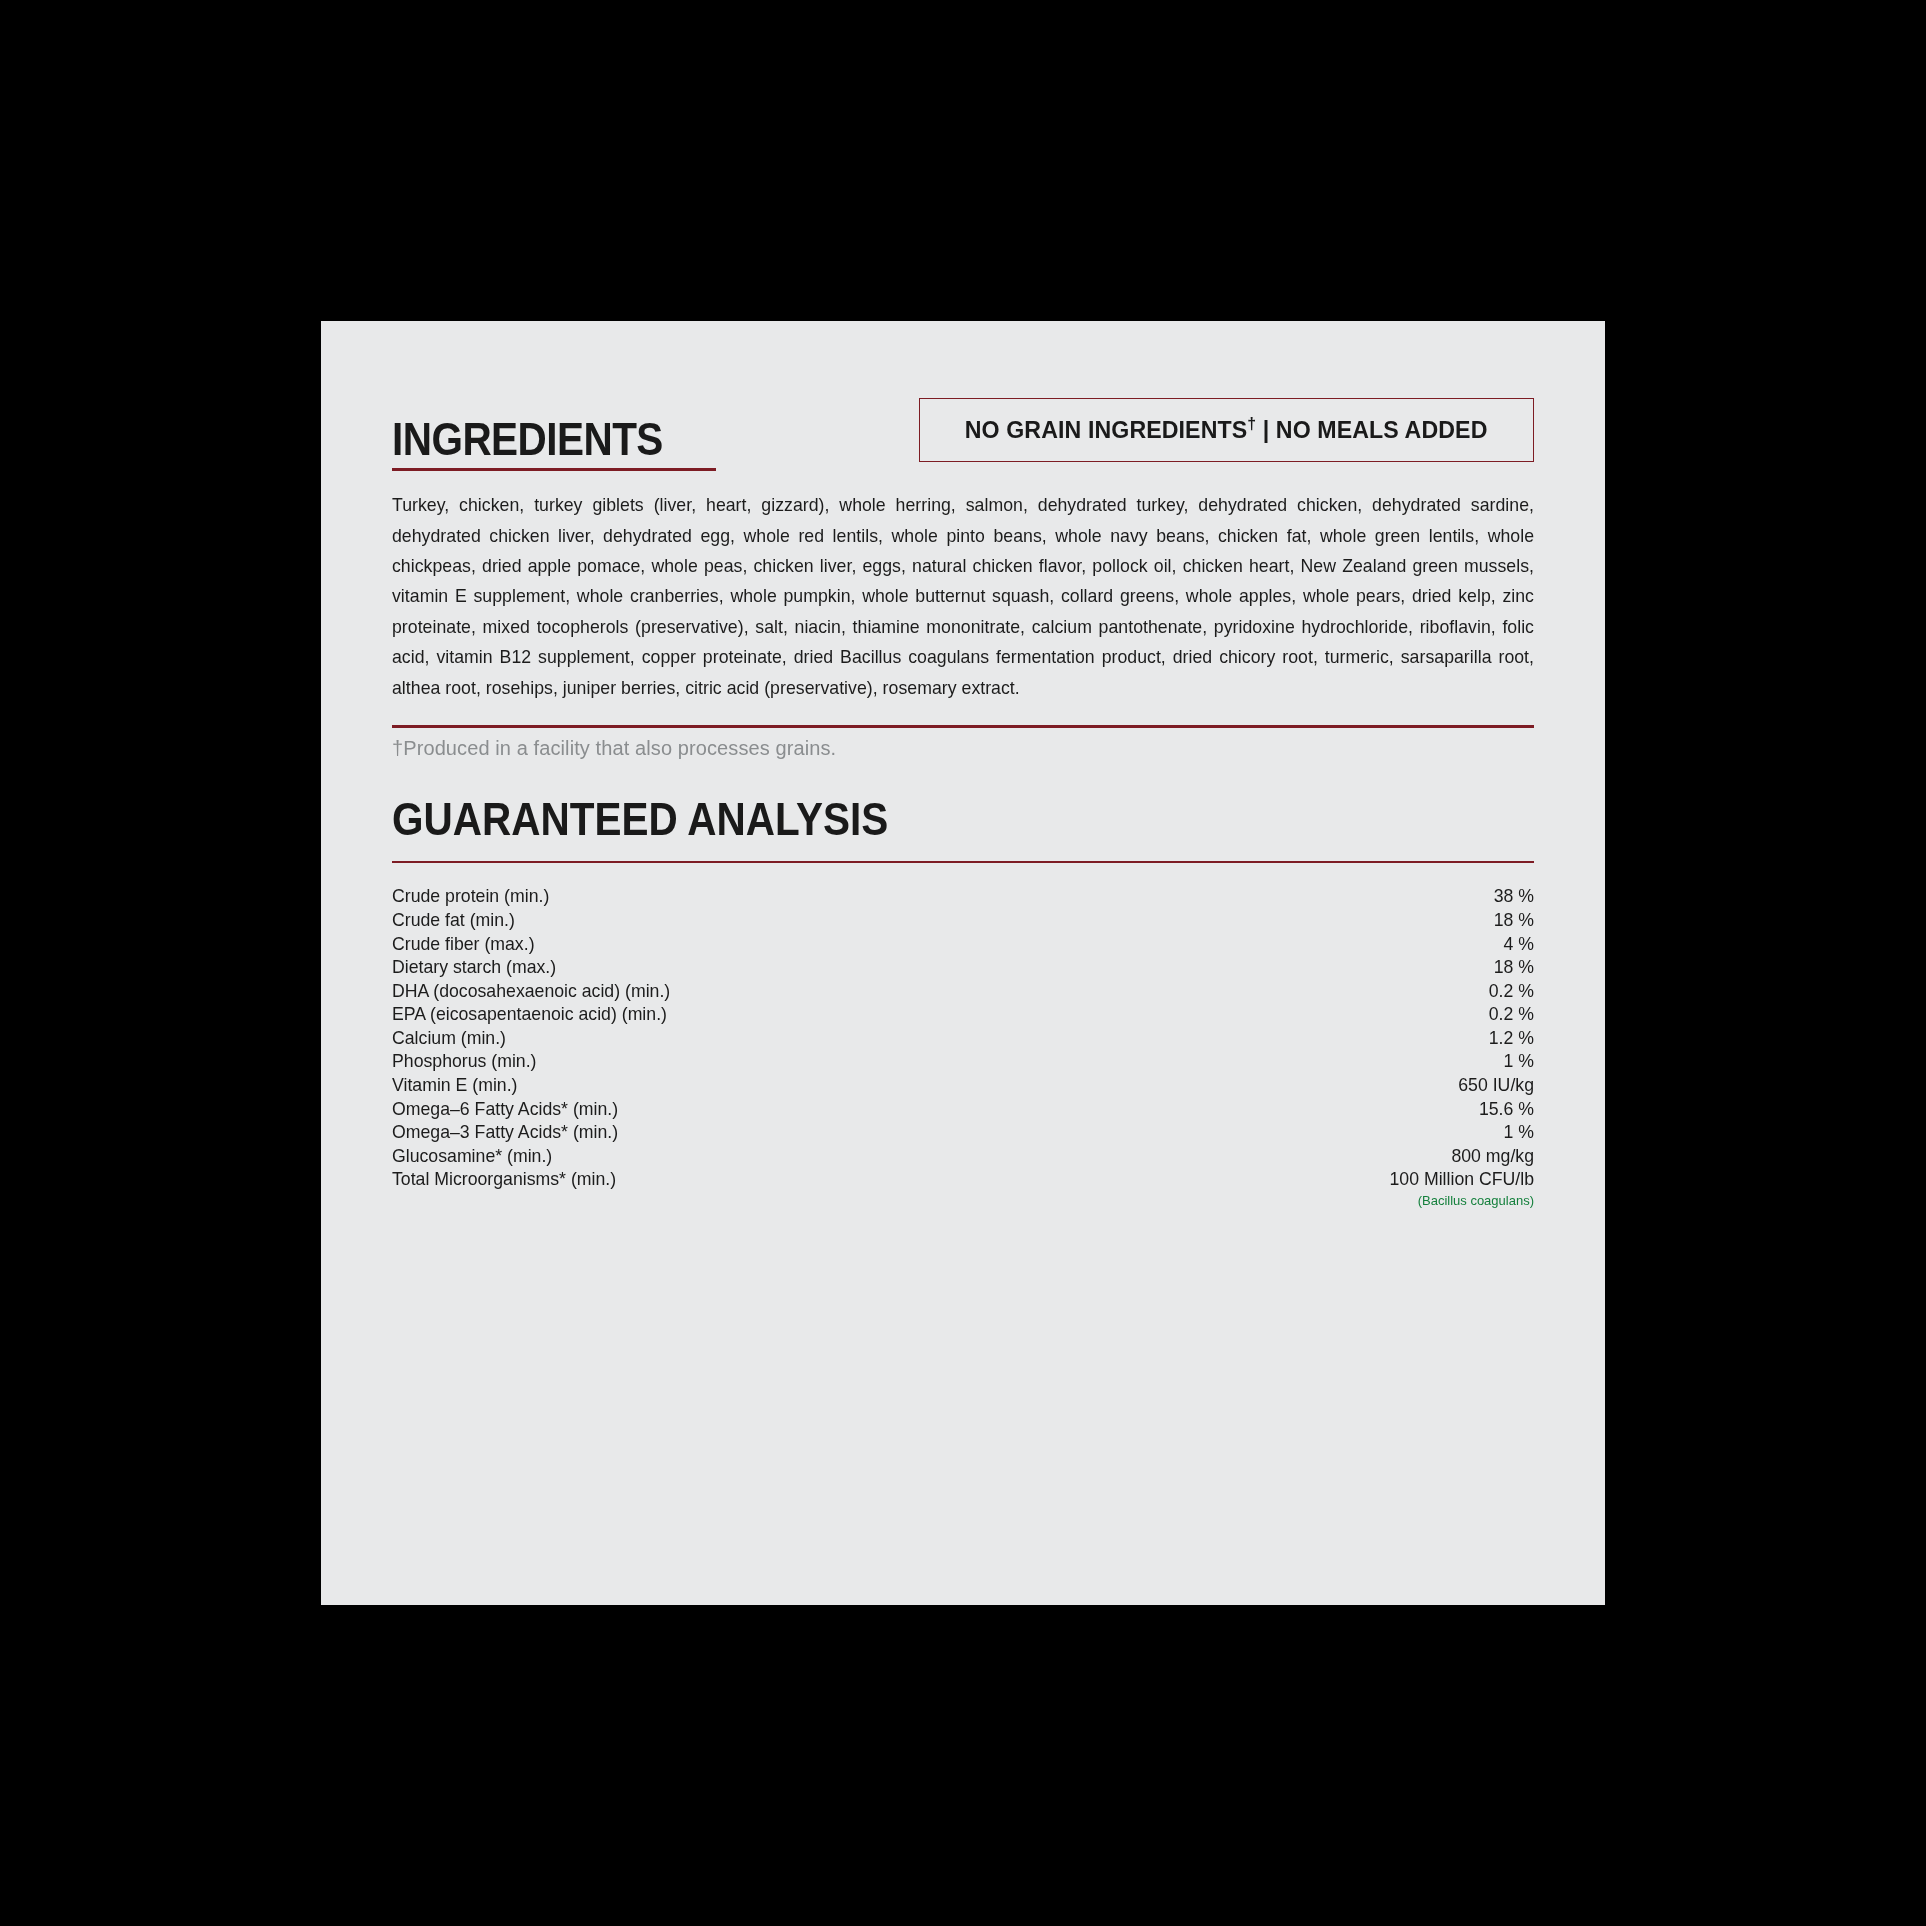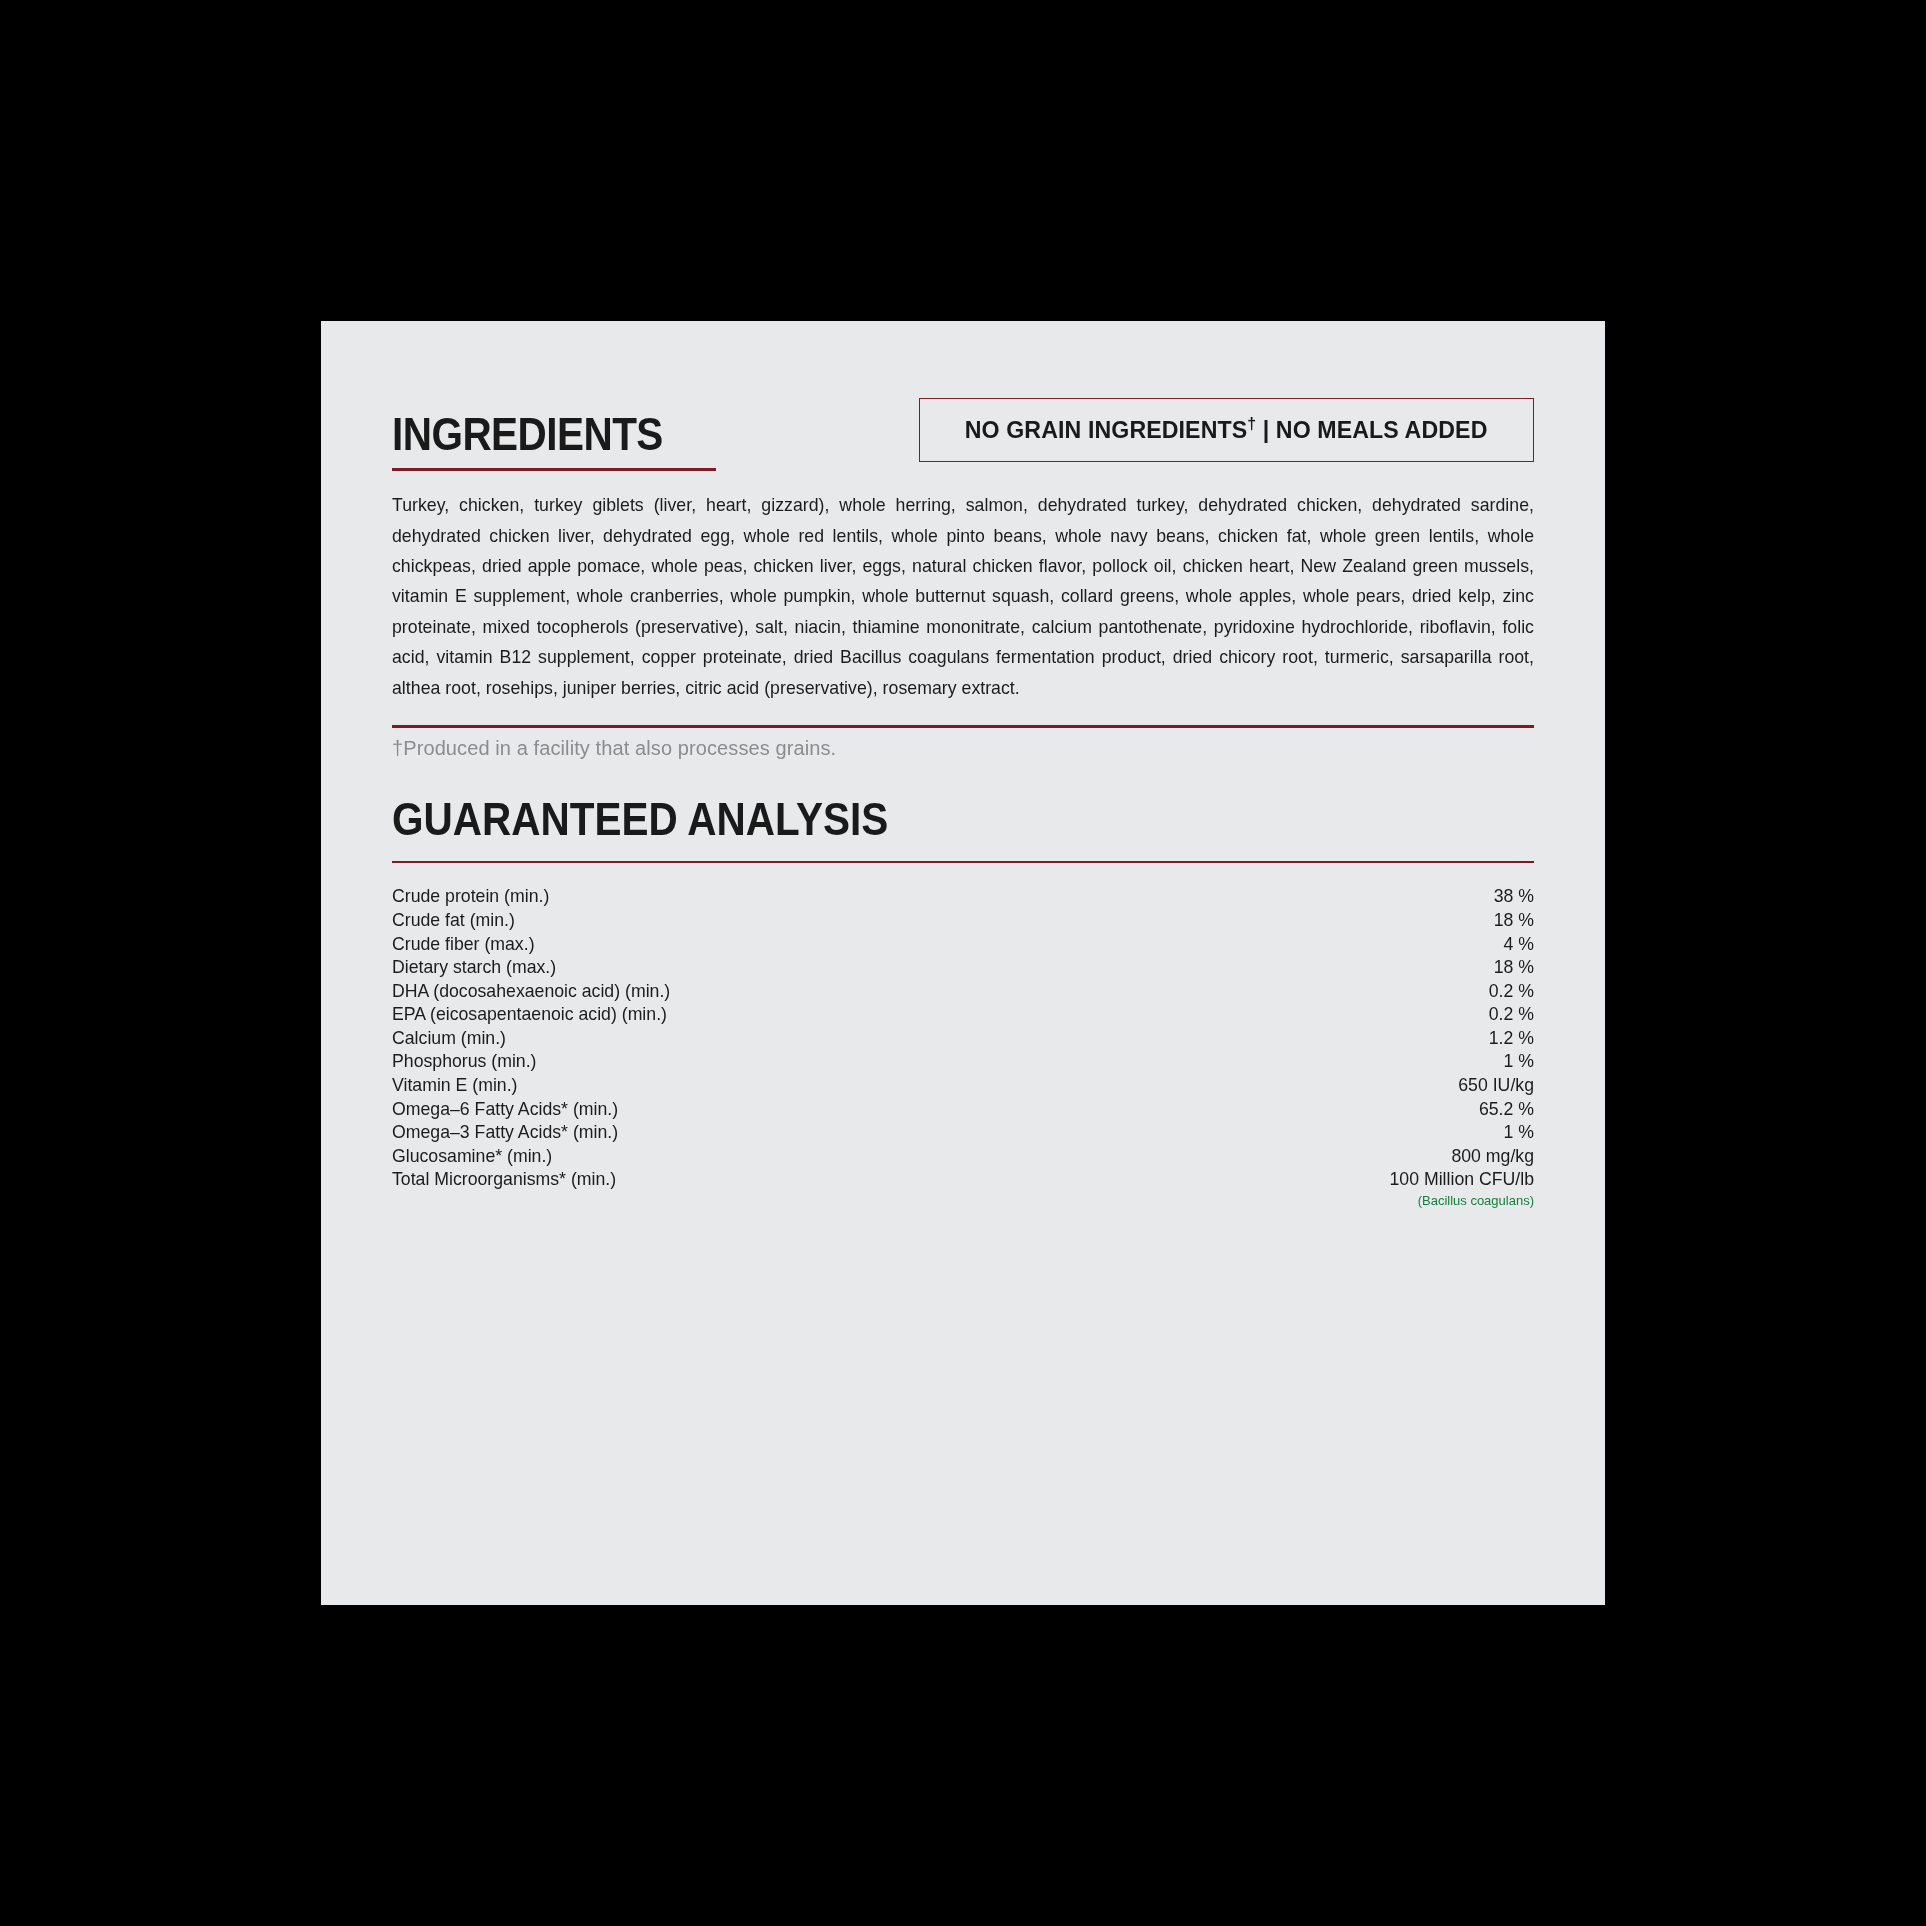--- a/index.html
+++ b/index.html
@@ -18,21 +18,21 @@
     left: 321px;
     top: 321px;
     width: 1284px;
     height: 1284px;
     background: #e8e9ea;
     box-sizing: border-box;
     padding: 64px 71px 0 71px;
   }
   .header-row {
     display: flex;
-    align-items: flex-start;
+    align-items: flex-end;
     justify-content: space-between;
     margin-top: 11.6px;
     gap: 16px;
   }
   .ingredients-title {
     font-family: "Liberation Sans Narrow", "Liberation Sans", sans-serif;
     font-size: 46px;
     font-weight: bold;
     letter-spacing: -0.6px;
     color: #1a1a1a;
@@ -191,21 +191,21 @@
     <div class="ga-row">
       <span class="ga-label">Phosphorus (min.)</span>
       <span class="ga-value">1 %</span>
     </div>
     <div class="ga-row">
       <span class="ga-label">Vitamin E (min.)</span>
       <span class="ga-value">650 IU/kg</span>
     </div>
     <div class="ga-row">
       <span class="ga-label">Omega–6 Fatty Acids* (min.)</span>
-      <span class="ga-value">65.2 %</span>
+      <span class="ga-value">15.6 %</span>
     </div>
     <div class="ga-row">
       <span class="ga-label">Omega–3 Fatty Acids* (min.)</span>
       <span class="ga-value">1 %</span>
     </div>
     <div class="ga-row">
       <span class="ga-label">Glucosamine* (min.)</span>
       <span class="ga-value">800 mg/kg</span>
     </div>
     <div class="ga-row">

